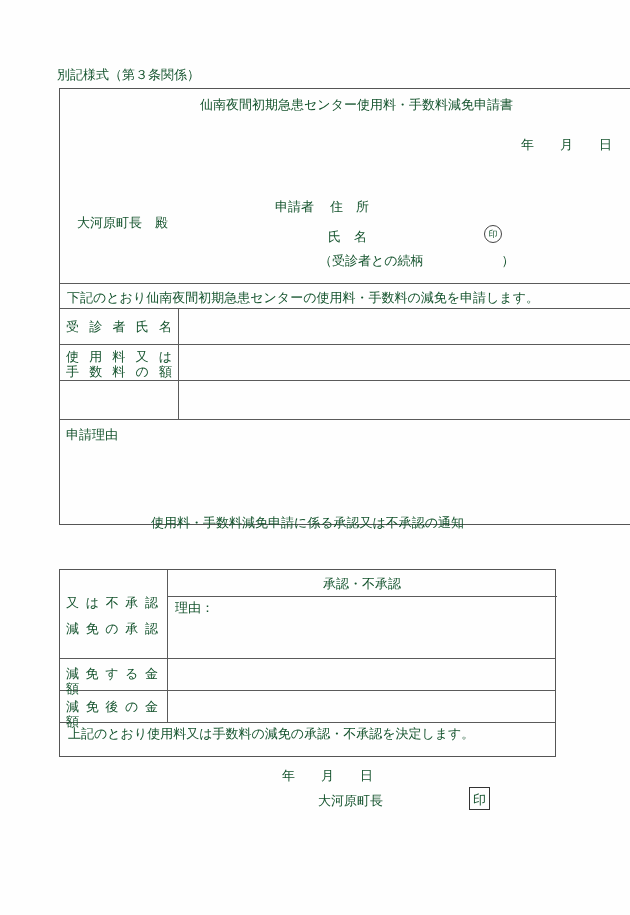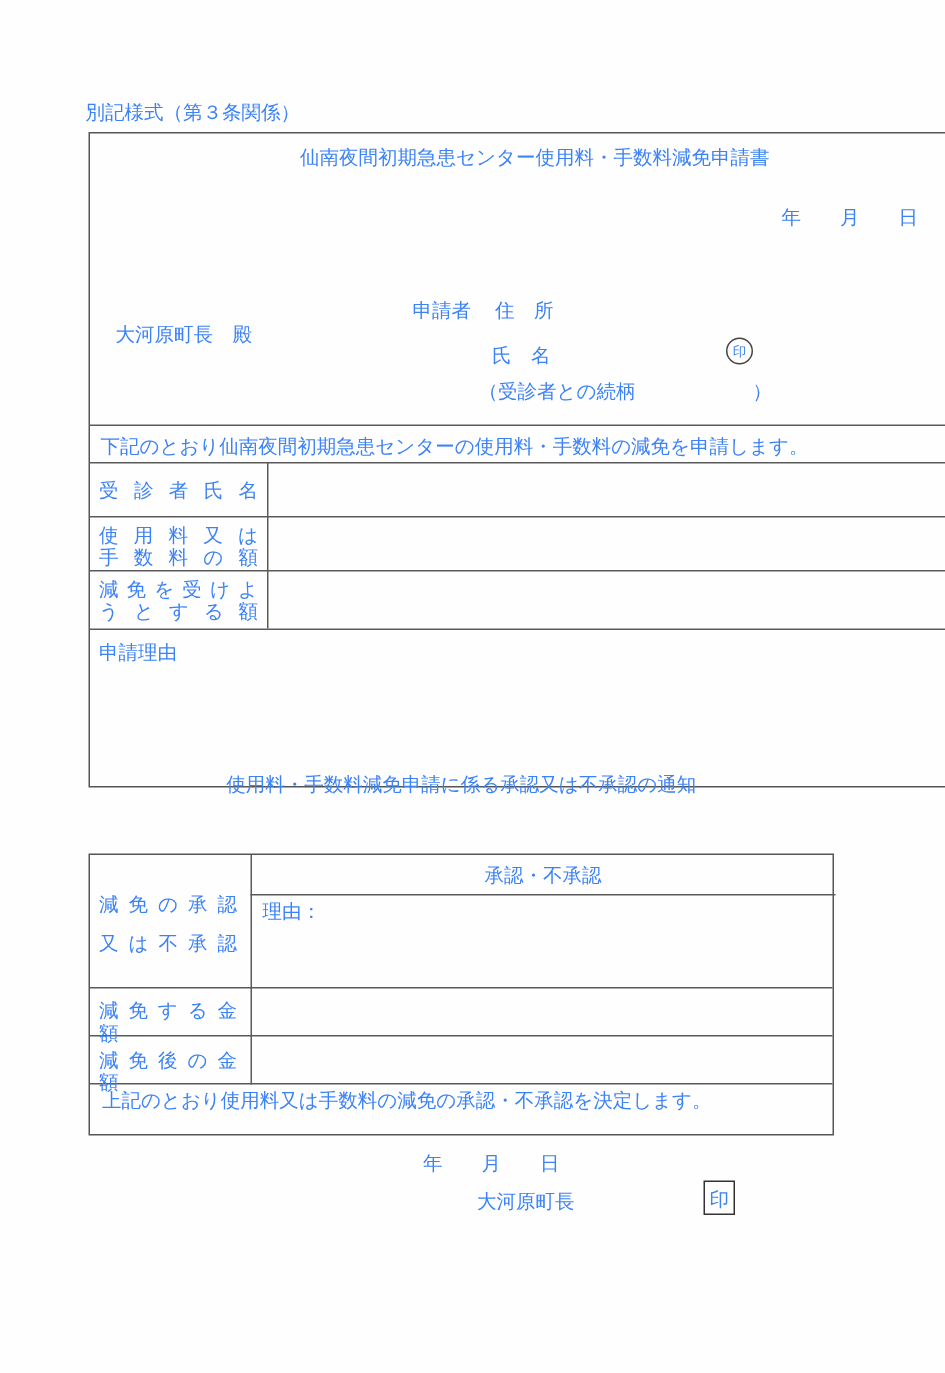--- a/index.html
+++ b/index.html
@@ -7,21 +7,21 @@
     padding: 0;
     background: #ffffff;
   }
   #page {
     position: relative;
     width: 630px;
     height: 915px;
     background: #fefefe;
     font-family: "Liberation Serif", "DejaVu Serif", serif;
     font-size: 13px;
-    color: #3b82f6;
+    color: #14532d;
     overflow: hidden;
   }
   .abs { position: absolute; white-space: pre; }
   .box {
     position: absolute;
     border: 1px solid #555;
     box-sizing: border-box;
     background: #fefefe;
   }
   #box1 { left: 59px; top: 88px; width: 595px; height: 437px; }
@@ -94,44 +94,40 @@
 
     <div class="justify-label" style="left:6px; top:230px; width:106px;">受 診 者 氏 名</div>
     <div class="abs" style="left:125px; top:222px; width:370px; height:30px;"></div>
 
     <div class="two-line" style="position:absolute; left:6px; top:260px; width:106px;">
       <div class="justify-label" style="position:static;">使 用 料 又 は</div>
       <div class="justify-label" style="position:static;">手 数 料 の 額</div>
     </div>
     <div class="unit" style="top:267px; right:9px;">円</div>
 
-    <div class="two-line" style="position:absolute; left:6px; top:296px; width:106px;">
-      <div class="justify-label" style="position:static;">減 免 を 受 け よ</div>
-      <div class="justify-label" style="position:static;">う と す る 額</div>
-    </div>
     <div class="unit" style="top:304px; right:9px;">円</div>
 
     <div class="abs" style="left:6px; top:337px;font-family:Liberation Serif, serif;">申請理由</div>
   </div>
 
   <div class="abs center" style="left:59px; top:514px; width:497px;">使用料・手数料減免申請に係る承認又は不承認の通知</div>
 
   <div id="box2" class="box">
 
     <div class="vline" style="left:107px; top:0; height:153px;"></div>
     <div class="hline" style="top:26px; left:107px; width:390px;"></div>
     <div class="hline" style="top:88px;"></div>
     <div class="hline" style="top:120px;"></div>
     <div class="hline" style="top:152px;"></div>
 
     <div class="abs center" style="left:107px; top:5px; width:390px;">承認・不承認</div>
 
     <div style="position:absolute; left:6px; top:20px; width:92px; line-height:26px;">
+      <div class="justify-label" style="position:static; line-height:26px;">又 は 不 承 認</div>
       <div class="justify-label" style="position:static; line-height:26px;">減 免 の 承 認</div>
-      <div class="justify-label" style="position:static; line-height:26px;">又 は 不 承 認</div>
     </div>
 
     <div class="abs" style="left:115px; top:29px;text-align:center;">理由：</div>
 
     <div class="justify-label" style="left:6px; top:129px; width:92px;">減 免 後 の 金 額</div>
 
     <div class="justify-label" style="left:6px; top:96px; width:92px;">減 免 す る 金 額</div>
 
     <div class="abs" style="left:8px; top:155px;">上記のとおり使用料又は手数料の減免の承認・不承認を決定します。</div>
 

